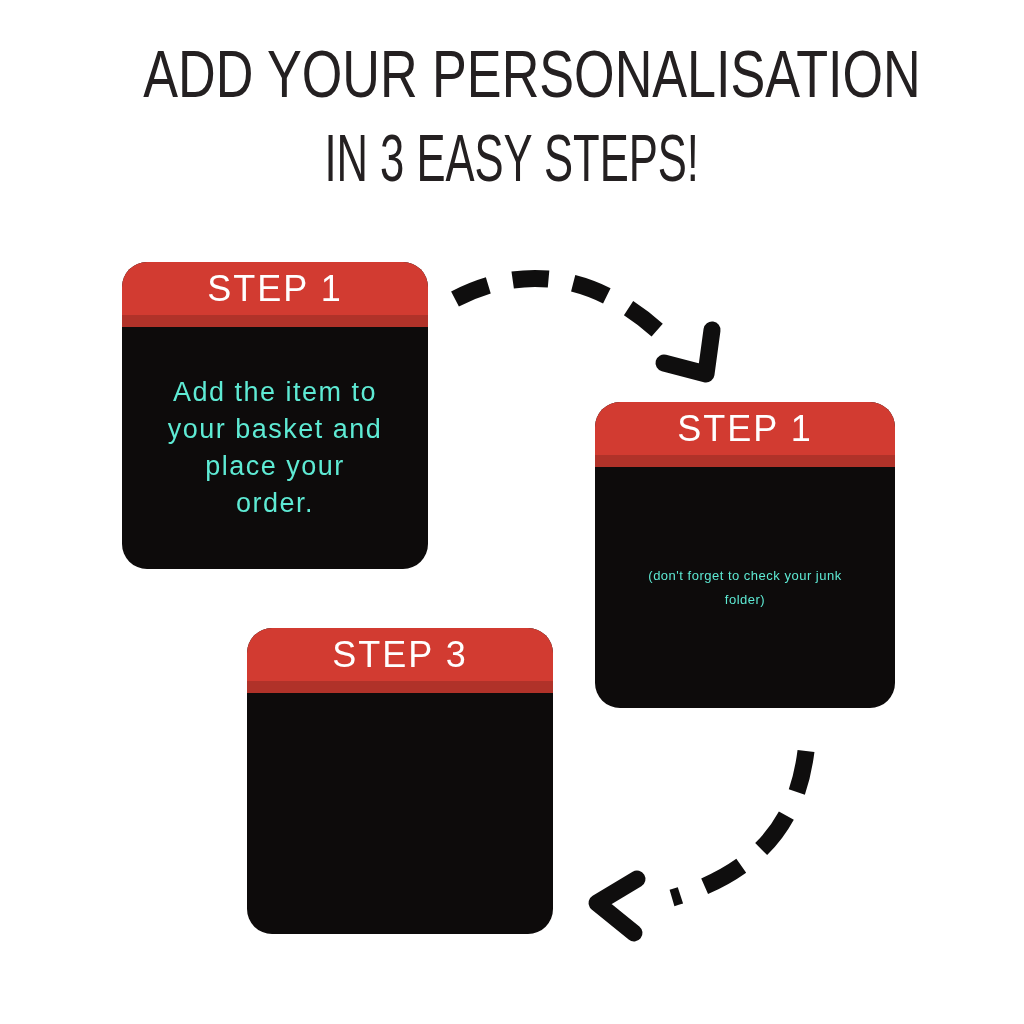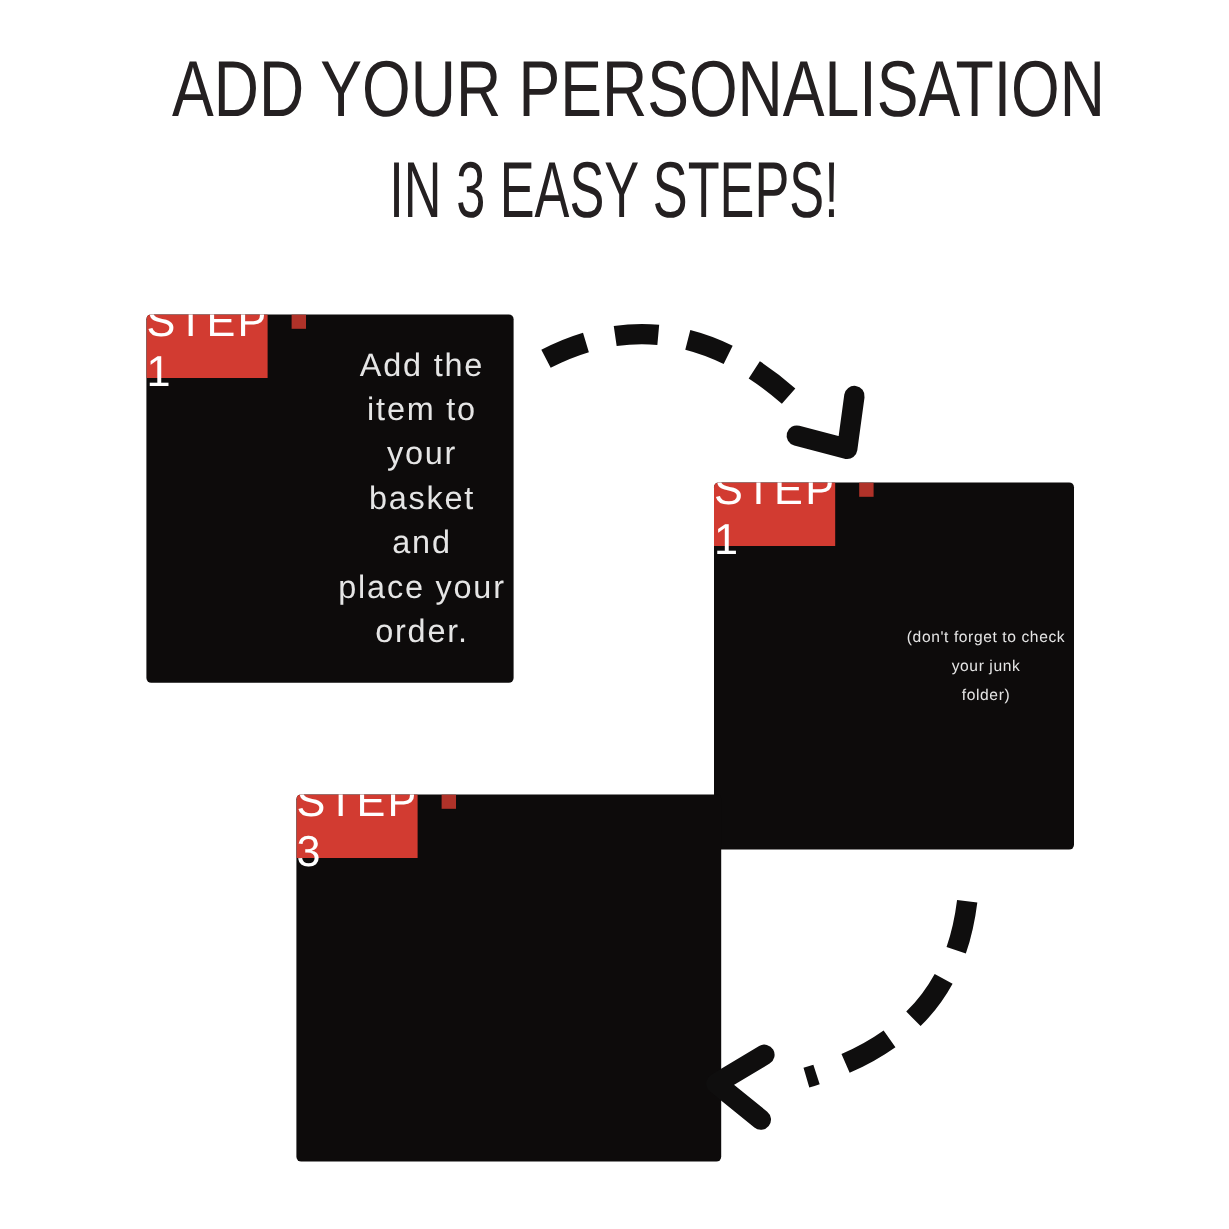--- a/index.html
+++ b/index.html
@@ -33,30 +33,29 @@
   .t-line {
     display: inline-block;
     white-space: nowrap;
   }
   .t1 { transform: translateX(20px) scaleX(0.79); transform-origin: center; }
   .t2 { transform: scaleX(0.66); transform-origin: center; }
 
   
   .card {
     position: absolute;
-    border-radius: 4px;
+    border-radius: 25px;
     overflow: hidden;
     background: #0d0b0b;
     display: flex;
-    flex-direction: row;
-    gap: 20px;
+    flex-direction: column;
   }
   .card1 { left: 122px; top: 250px; width: 306px; height: 307px; }
   .card2 { left: 595px; top: 390px; width: 300px; height: 306px; }
-  .card3 { left: 247px; top: 650px; width: 354px; height: 306px; }
+  .card3 { left: 247px; top: 616px; width: 306px; height: 306px; }
 
   .card-header {
     background: #d23b31;
     height: 53px;
     flex: 0 0 53px;
     display: flex;
     align-items: center;
     justify-content: center;
     color: #ffffff;
     font-size: 36px;
@@ -66,21 +65,21 @@
     background: #b03229;
     height: 12px;
     flex: 0 0 12px;
   }
   .card-body {
     flex: 1 1 auto;
     display: flex;
     flex-direction: column;
     align-items: center;
     justify-content: center;
-    color: #e5e5e5;
+    color: #5eead4;
     text-align: center;
     gap: 24px;
     padding: 0 6px;
   }
   .body-text {
     margin: 0;
     font-size: 27px;
     line-height: 37px;
     letter-spacing: 1.5px;
     white-space: pre-line;

